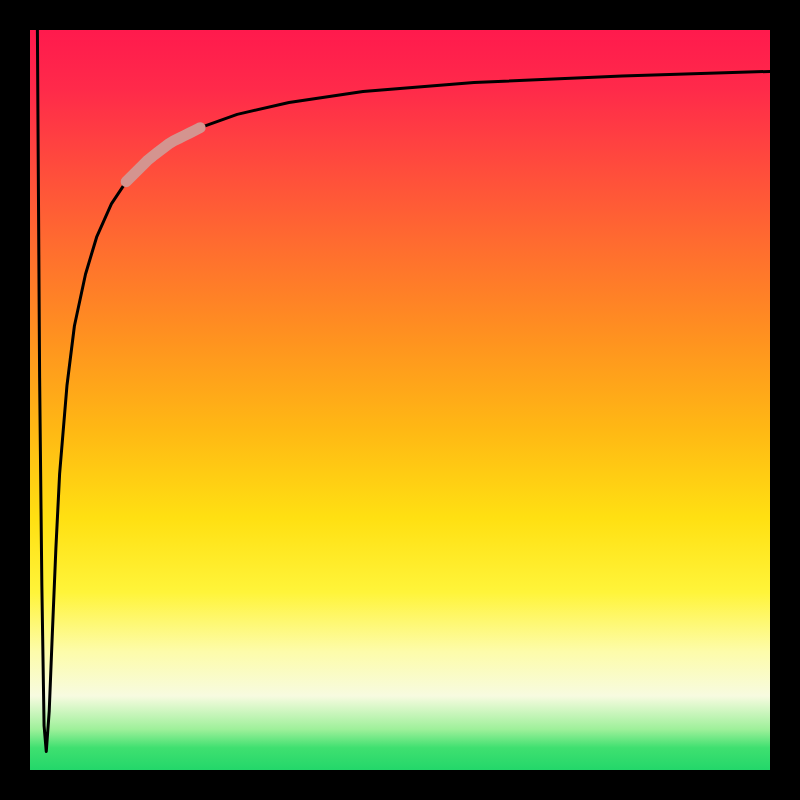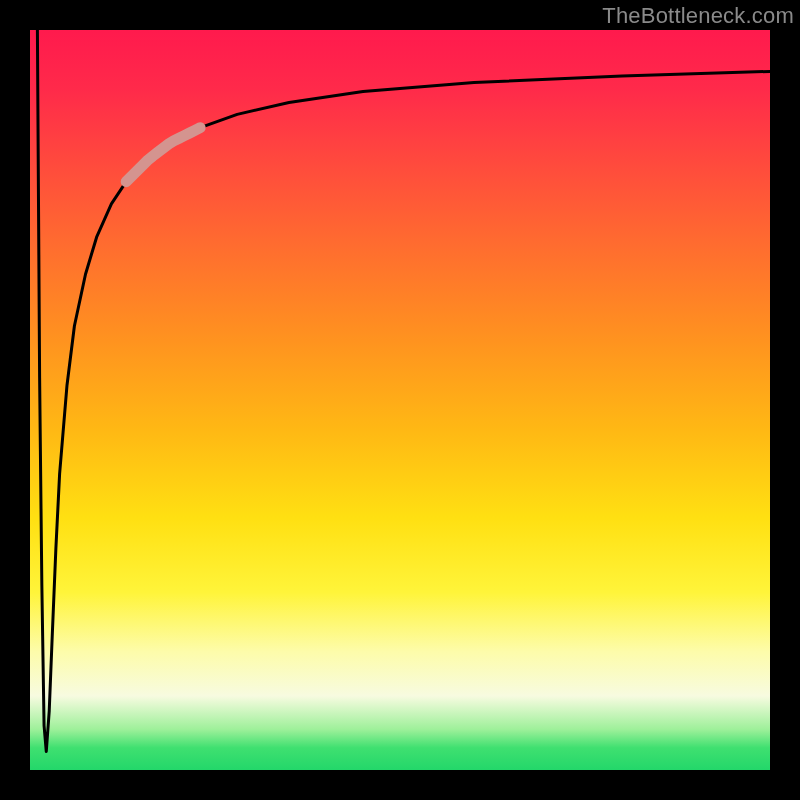--- a/index.html
+++ b/index.html
@@ -61,14 +61,13 @@
 </head>
 <body>
 
 <div class="frame">
   <div class="plot">
     <svg viewBox="0 0 740 740" preserveAspectRatio="none">
       <path id="main-curve" fill="none" stroke="#000000" stroke-width="3" stroke-linejoin="round" stroke-linecap="round" d="M7.40 0.00 L9.62 347.80 L11.84 555.00 L14.06 695.60 L16.28 721.50 L19.24 680.80 L22.20 606.80 L25.90 518.00 L29.60 444.00 L37.00 355.20 L44.40 296.00 L55.50 244.20 L66.60 207.20 L81.40 173.90 L96.20 151.70 L118.40 129.50 L140.60 112.48 L170.20 97.68 L207.20 84.36 L259.00 72.52 L333.00 61.42 L444.00 52.54 L592.00 45.88 L740.00 41.44"></path>
       <path id="highlight-seg" fill="none" stroke="#d4948f" stroke-width="11" stroke-linecap="round" d="M96.20 151.70 L101.49 146.41 L106.77 141.13 L112.06 135.84 L117.34 130.56 L122.63 126.26 L127.91 122.21 L133.20 118.15 L138.49 114.10 L143.77 110.89 L149.06 108.25 L154.34 105.61 L159.63 102.97 L164.91 100.32 L170.20 97.68"></path>
     </svg>
   </div>
-  <div class="watermark">TheBottleneck.com</div>
 </div>
 
 </body></html>

